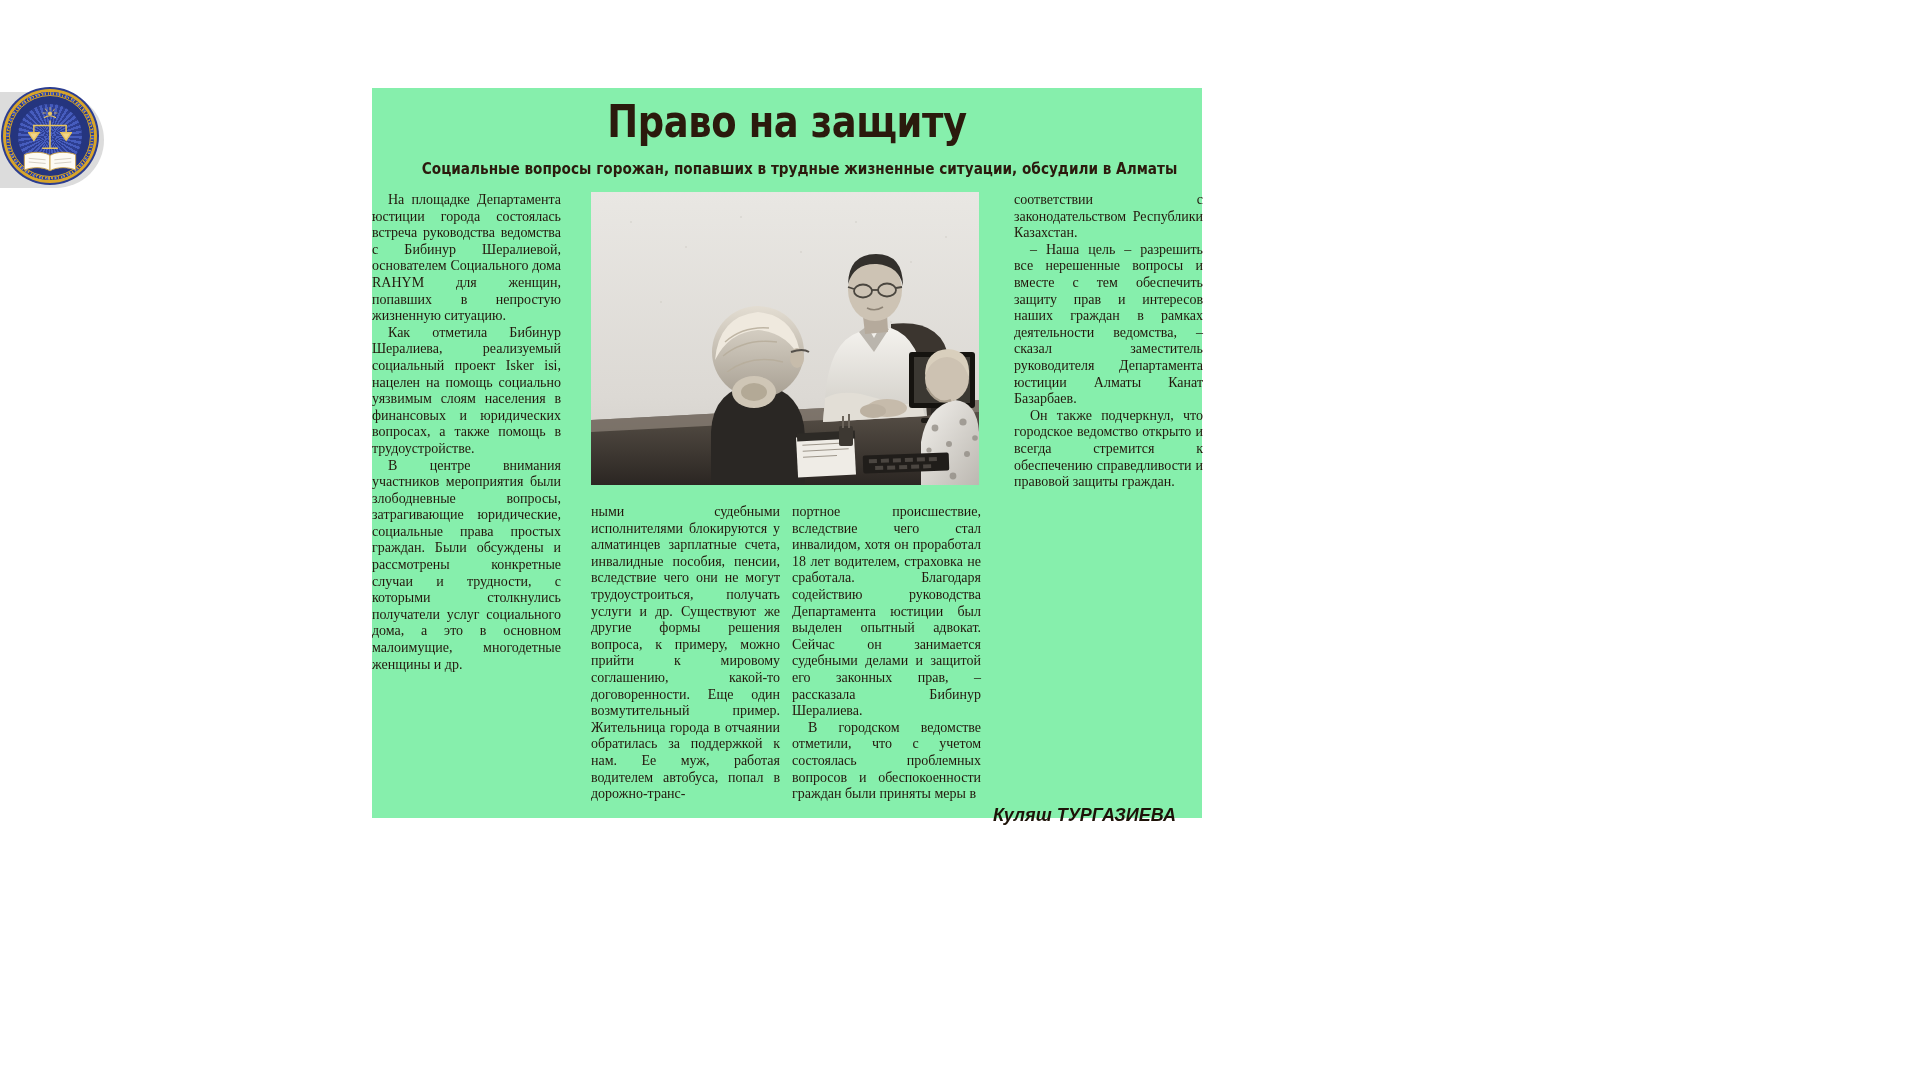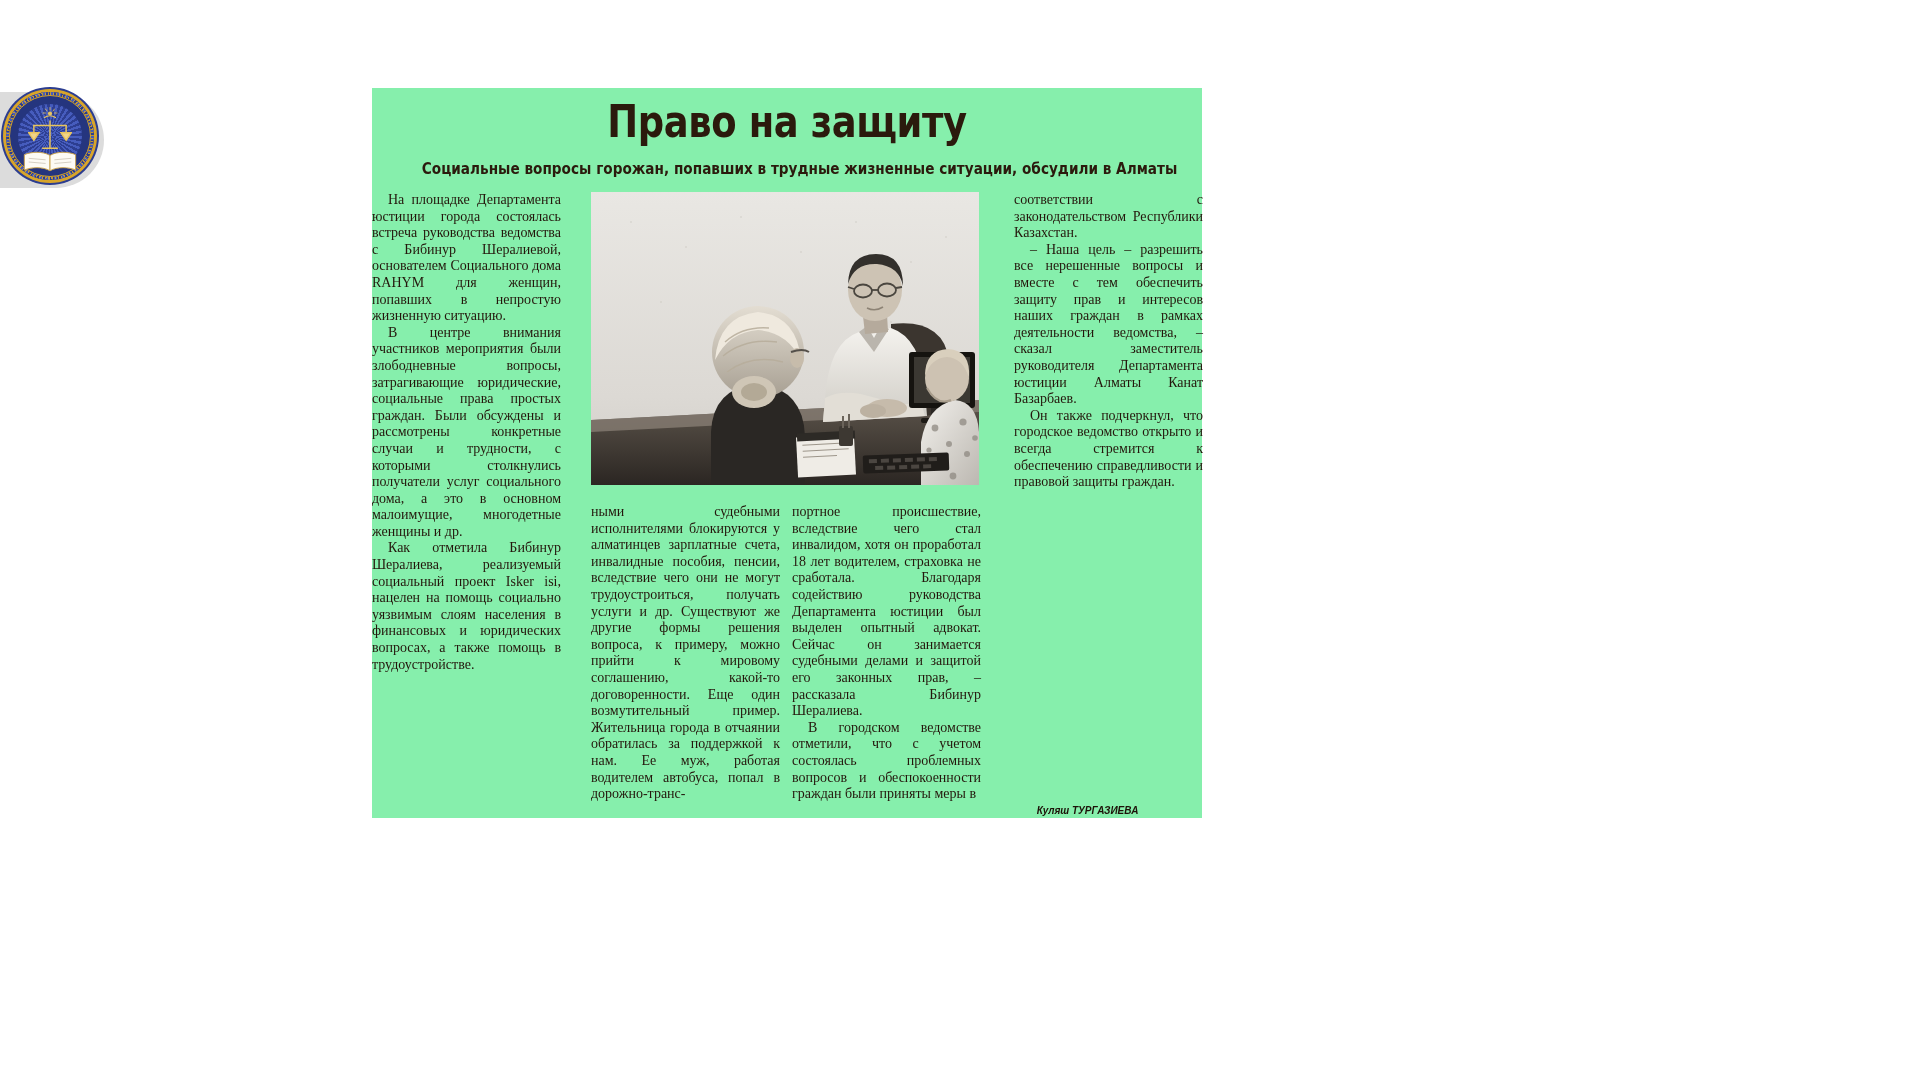--- a/index.html
+++ b/index.html
@@ -182,25 +182,25 @@
     height: 293px;
     background: #b9b6b1;
     overflow: hidden;
   }
 
   .byline {
     position: absolute;
     left: 621px;
     top: 613px;
     width: 189px;
-    text-align: center;
+    text-align: left;
     font-family: "Liberation Sans", "DejaVu Sans", sans-serif;
     font-weight: 700;
     font-style: italic;
-    font-size: 10px;
+    font-size: 18px;
     color: #1d1208;
   }
 </style>
 </head>
 <body>
 
 <div id="page">
 
   <div class="left-band"></div>
 
@@ -389,22 +389,22 @@
             </g>
             <rect x="248" y="234" width="14" height="20" rx="2" fill="#3d3832"></rect>
             <line x1="252" y1="224" x2="252" y2="236" stroke="#6b645b" stroke-width="2"></line>
             <line x1="258" y1="222" x2="258" y2="236" stroke="#6b645b" stroke-width="2"></line>
           </g>
         </svg>
       </div>
 
       <div class="col c1">
         <p>На площадке Департамента юстиции города состоялась встреча руководства ведомства с Бибинур Шералиевой, основателем Социального дома RAHYM для женщин, попавших в непростую жизненную ситуацию.</p>
+        <p>Как отметила Бибинур Шералиева, реализуемый социальный проект Isker isi, нацелен на помощь социально уязвимым слоям населения в финансовых и юридических вопросах, а также помощь в трудоустройстве.</p>
         <p>В центре внимания участников мероприятия были злободневные вопросы, затрагивающие юридические, социальные права простых граждан. Были обсуждены и рассмотрены конкретные случаи и трудности, с которыми столкнулись получатели услуг социального дома, а это в основном малоимущие, многодетные женщины и др.</p>
-        <p>Как отметила Бибинур Шералиева, реализуемый социальный проект Isker isi, нацелен на помощь социально уязвимым слоям населения в финансовых и юридических вопросах, а также помощь в трудоустройстве.</p>
       </div>
 
       <div class="col c2 below-photo">
         <p class="noindent">ными судебными исполнителями блокируются у алматинцев зарплатные счета, инвалидные пособия, пенсии, вследствие чего они не могут трудоустроиться, получать услуги и др. Существуют же другие формы решения вопроса, к примеру, можно прийти к мировому соглашению, какой-то договоренности. Еще один возмутительный пример. Жительница города в отчаянии обратилась за поддержкой к нам. Ее муж, работая водителем автобуса, попал в дорожно-транс-</p>
       </div>
 
       <div class="col c3 below-photo">
         <p class="noindent">портное происшествие, вследствие чего стал инвалидом, хотя он проработал 18 лет водителем, страховка не сработала. Благодаря содействию руководства Департамента юстиции был выделен опытный адвокат. Сейчас он занимается судебными делами и защитой его законных прав, – рассказала Бибинур Шералиева.</p>
         <p>В городском ведомстве отметили, что с учетом состоялась проблемных вопросов и обеспокоенности граждан были приняты меры в</p>
       </div>

